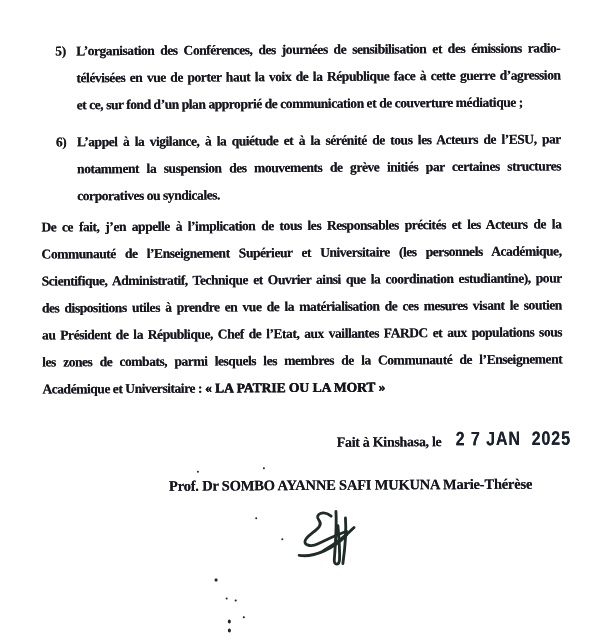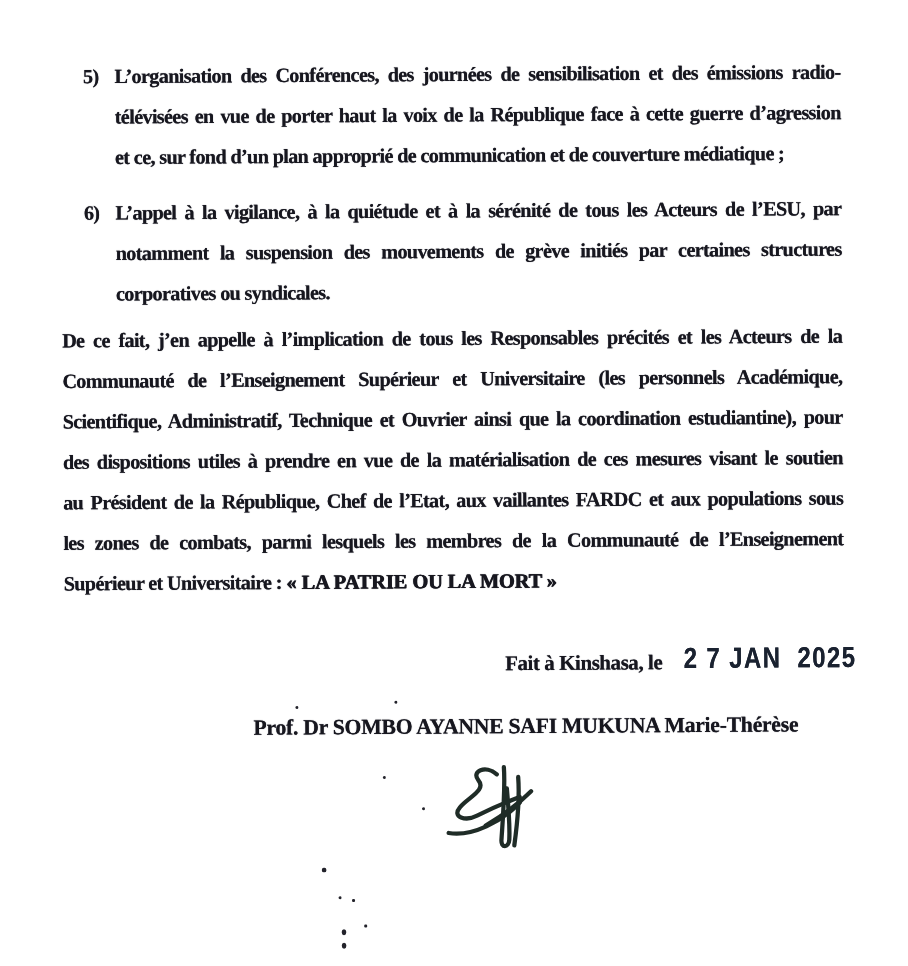--- a/index.html
+++ b/index.html
@@ -80,21 +80,21 @@
       </div>
     </div>
 
     <div class="paragraph doc-text">
       <div class="jline">De ce fait, j’en appelle à l’implication de tous les Responsables précités et les Acteurs de la</div>
       <div class="jline">Communauté de l’Enseignement Supérieur et Universitaire (les personnels Académique,</div>
       <div class="jline">Scientifique, Administratif, Technique et Ouvrier ainsi que la coordination estudiantine), pour</div>
       <div class="jline">des dispositions utiles à prendre en vue de la matérialisation de ces mesures visant le soutien</div>
       <div class="jline">au Président de la République, Chef de l’Etat, aux vaillantes FARDC et aux populations sous</div>
       <div class="jline">les zones de combats, parmi lesquels les membres de la Communauté de l’Enseignement</div>
-      <div class="lline"><span>Supérieur et Universitaire : </span><span class="slogan">« LA PATRIE OU LA MORT »</span></div>
+      <div class="lline"><span>Académique et Universitaire : </span><span class="slogan">« LA PATRIE OU LA MORT »</span></div>
     </div>
 
     <div class="dateline">
       <span class="date-label">Fait à Kinshasa, le</span><span class="date-stamp">2 7 JAN  2025</span>
     </div>
 
     <div class="signatory">Prof. Dr SOMBO AYANNE SAFI MUKUNA Marie-Thérèse</div>
 
     <svg class="signature" width="76" height="72" viewBox="0 0 80 70">
       <g fill="none" stroke="#14211c" stroke-width="3" stroke-linecap="round" opacity="0.95">

